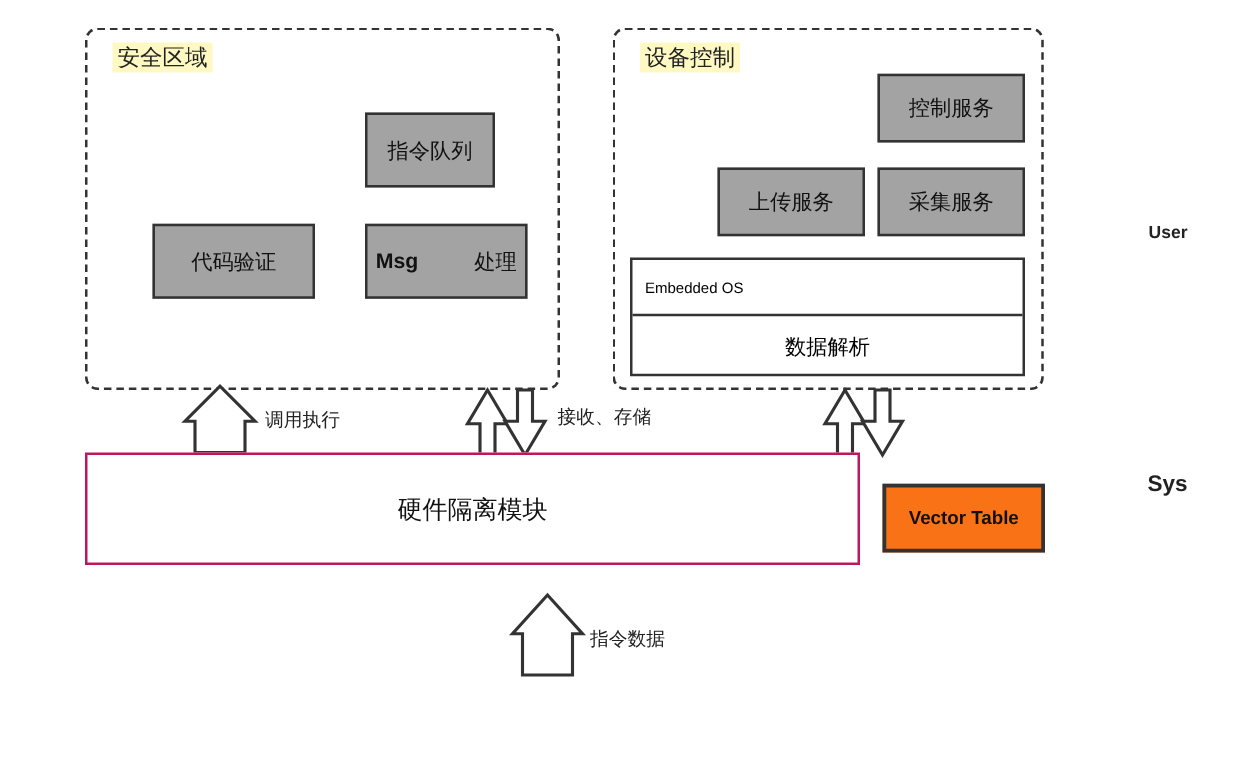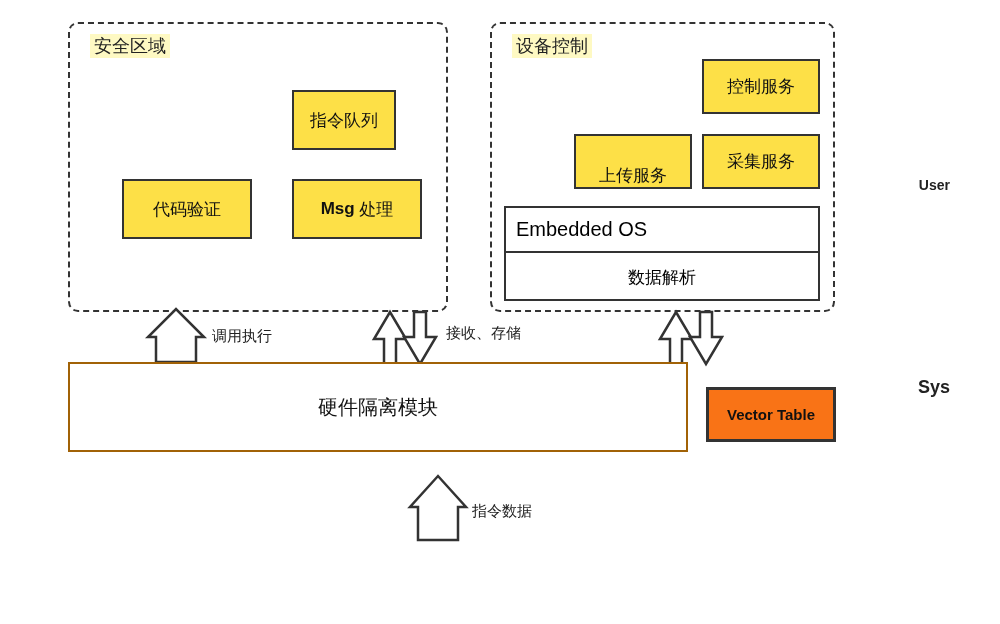--- a/index.html
+++ b/index.html
@@ -43,56 +43,56 @@
       font-size: 18px;
       color: #222;
       background: #fef9c3;
       padding: 0 4px;
     }
 
     
     .box {
       position: absolute;
       border: 2px solid #333;
-      background: #fde047;
+      background: #a3a3a3;
       display: flex;
       align-items: center;
       justify-content: center;
       font-size: 17px;
       color: #111;
       text-align: center;
     }
 
     
     .box-device-ctrl   { left: 52px;  top: 55px;  width: 130px; height: 60px; }
     .box-cmd-queue     { left: 222px; top: 66px;  width: 104px; height: 60px; }
     .box-code-verify   { left: 52px;  top: 155px; width: 130px; height: 60px; }
-    .box-msg-process   { left: 222px; top: 155px; width: 130px; height: 60px; }
+    .box-msg-process   { left: 222px; top: 155px; width: 130px; height: 60px; gap: 20px; }
 
     
     .box-ctrl-svc      { left: 210px; top: 35px;  width: 118px; height: 55px; }
-    .box-upload-svc    { left: 82px;  top: 110px; width: 118px; height: 55px; align-items: flex-end; }
+    .box-upload-svc    { left: 82px;  top: 110px; width: 118px; height: 55px; }
     .box-collect-svc   { left: 210px; top: 110px; width: 118px; height: 55px; }
 
     
     .embedded-os-wrapper {
       position: absolute;
       left: 12px; top: 182px;
       width: 316px; height: 95px;
       border: 2px solid #333;
     }
     .embedded-os-label {
       position: absolute;
       top: 0; left: 0; right: 0;
       height: 45px;
       display: flex;
       align-items: center;
       justify-content: flex-start;
       padding-left: 10px;
-      font-size: 20px;
+      font-size: 12px;
       border-bottom: 2px solid #333;
     }
     .embedded-os-data {
       position: absolute;
       top: 45px; left: 0; right: 0;
       height: 48px;
       display: flex;
       align-items: center;
       justify-content: center;
       font-size: 17px;
@@ -112,21 +112,21 @@
       font-size: 18px;
       font-weight: bold;
       color: #222;
     }
 
     
     .box-hw-isolation {
       position: absolute;
       left: 18px; top: 350px;
       width: 620px; height: 90px;
-      border: 2px solid #a16207;
+      border: 2px solid #be185d;
       background: #fff;
       display: flex;
       align-items: center;
       justify-content: center;
       font-size: 20px;
       color: #111;
     }
 
     
     .box-vector-table {

